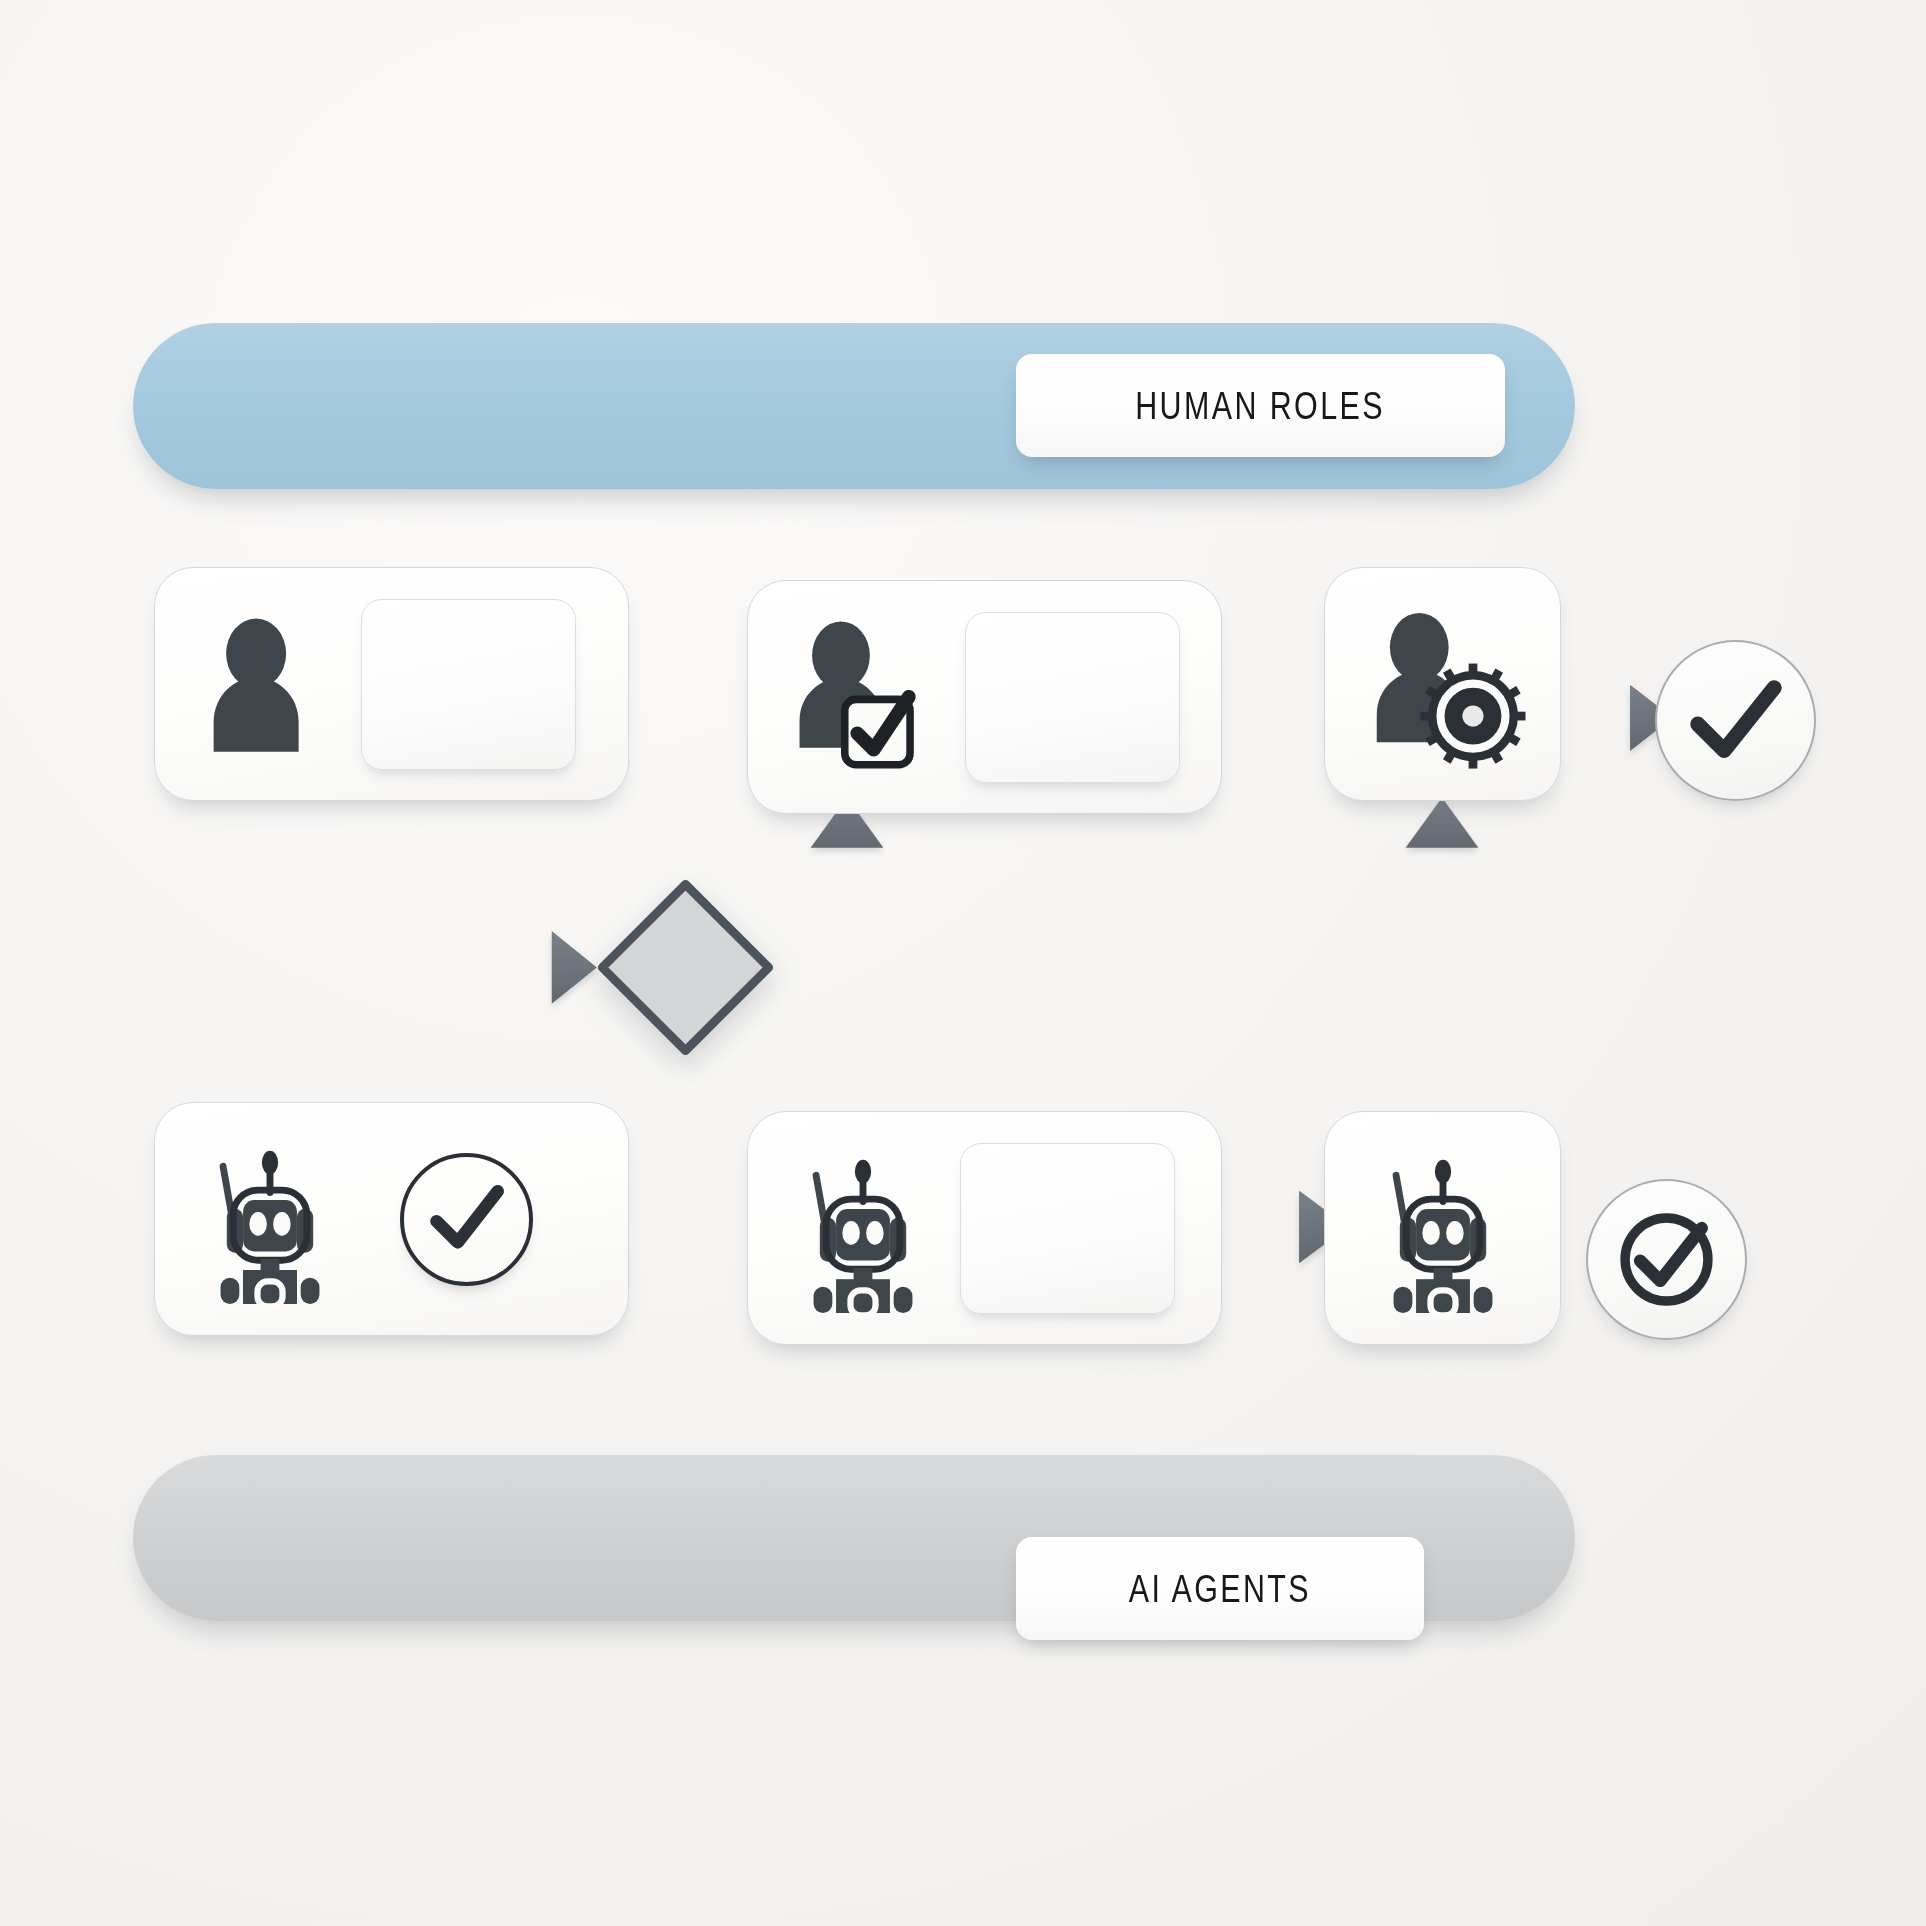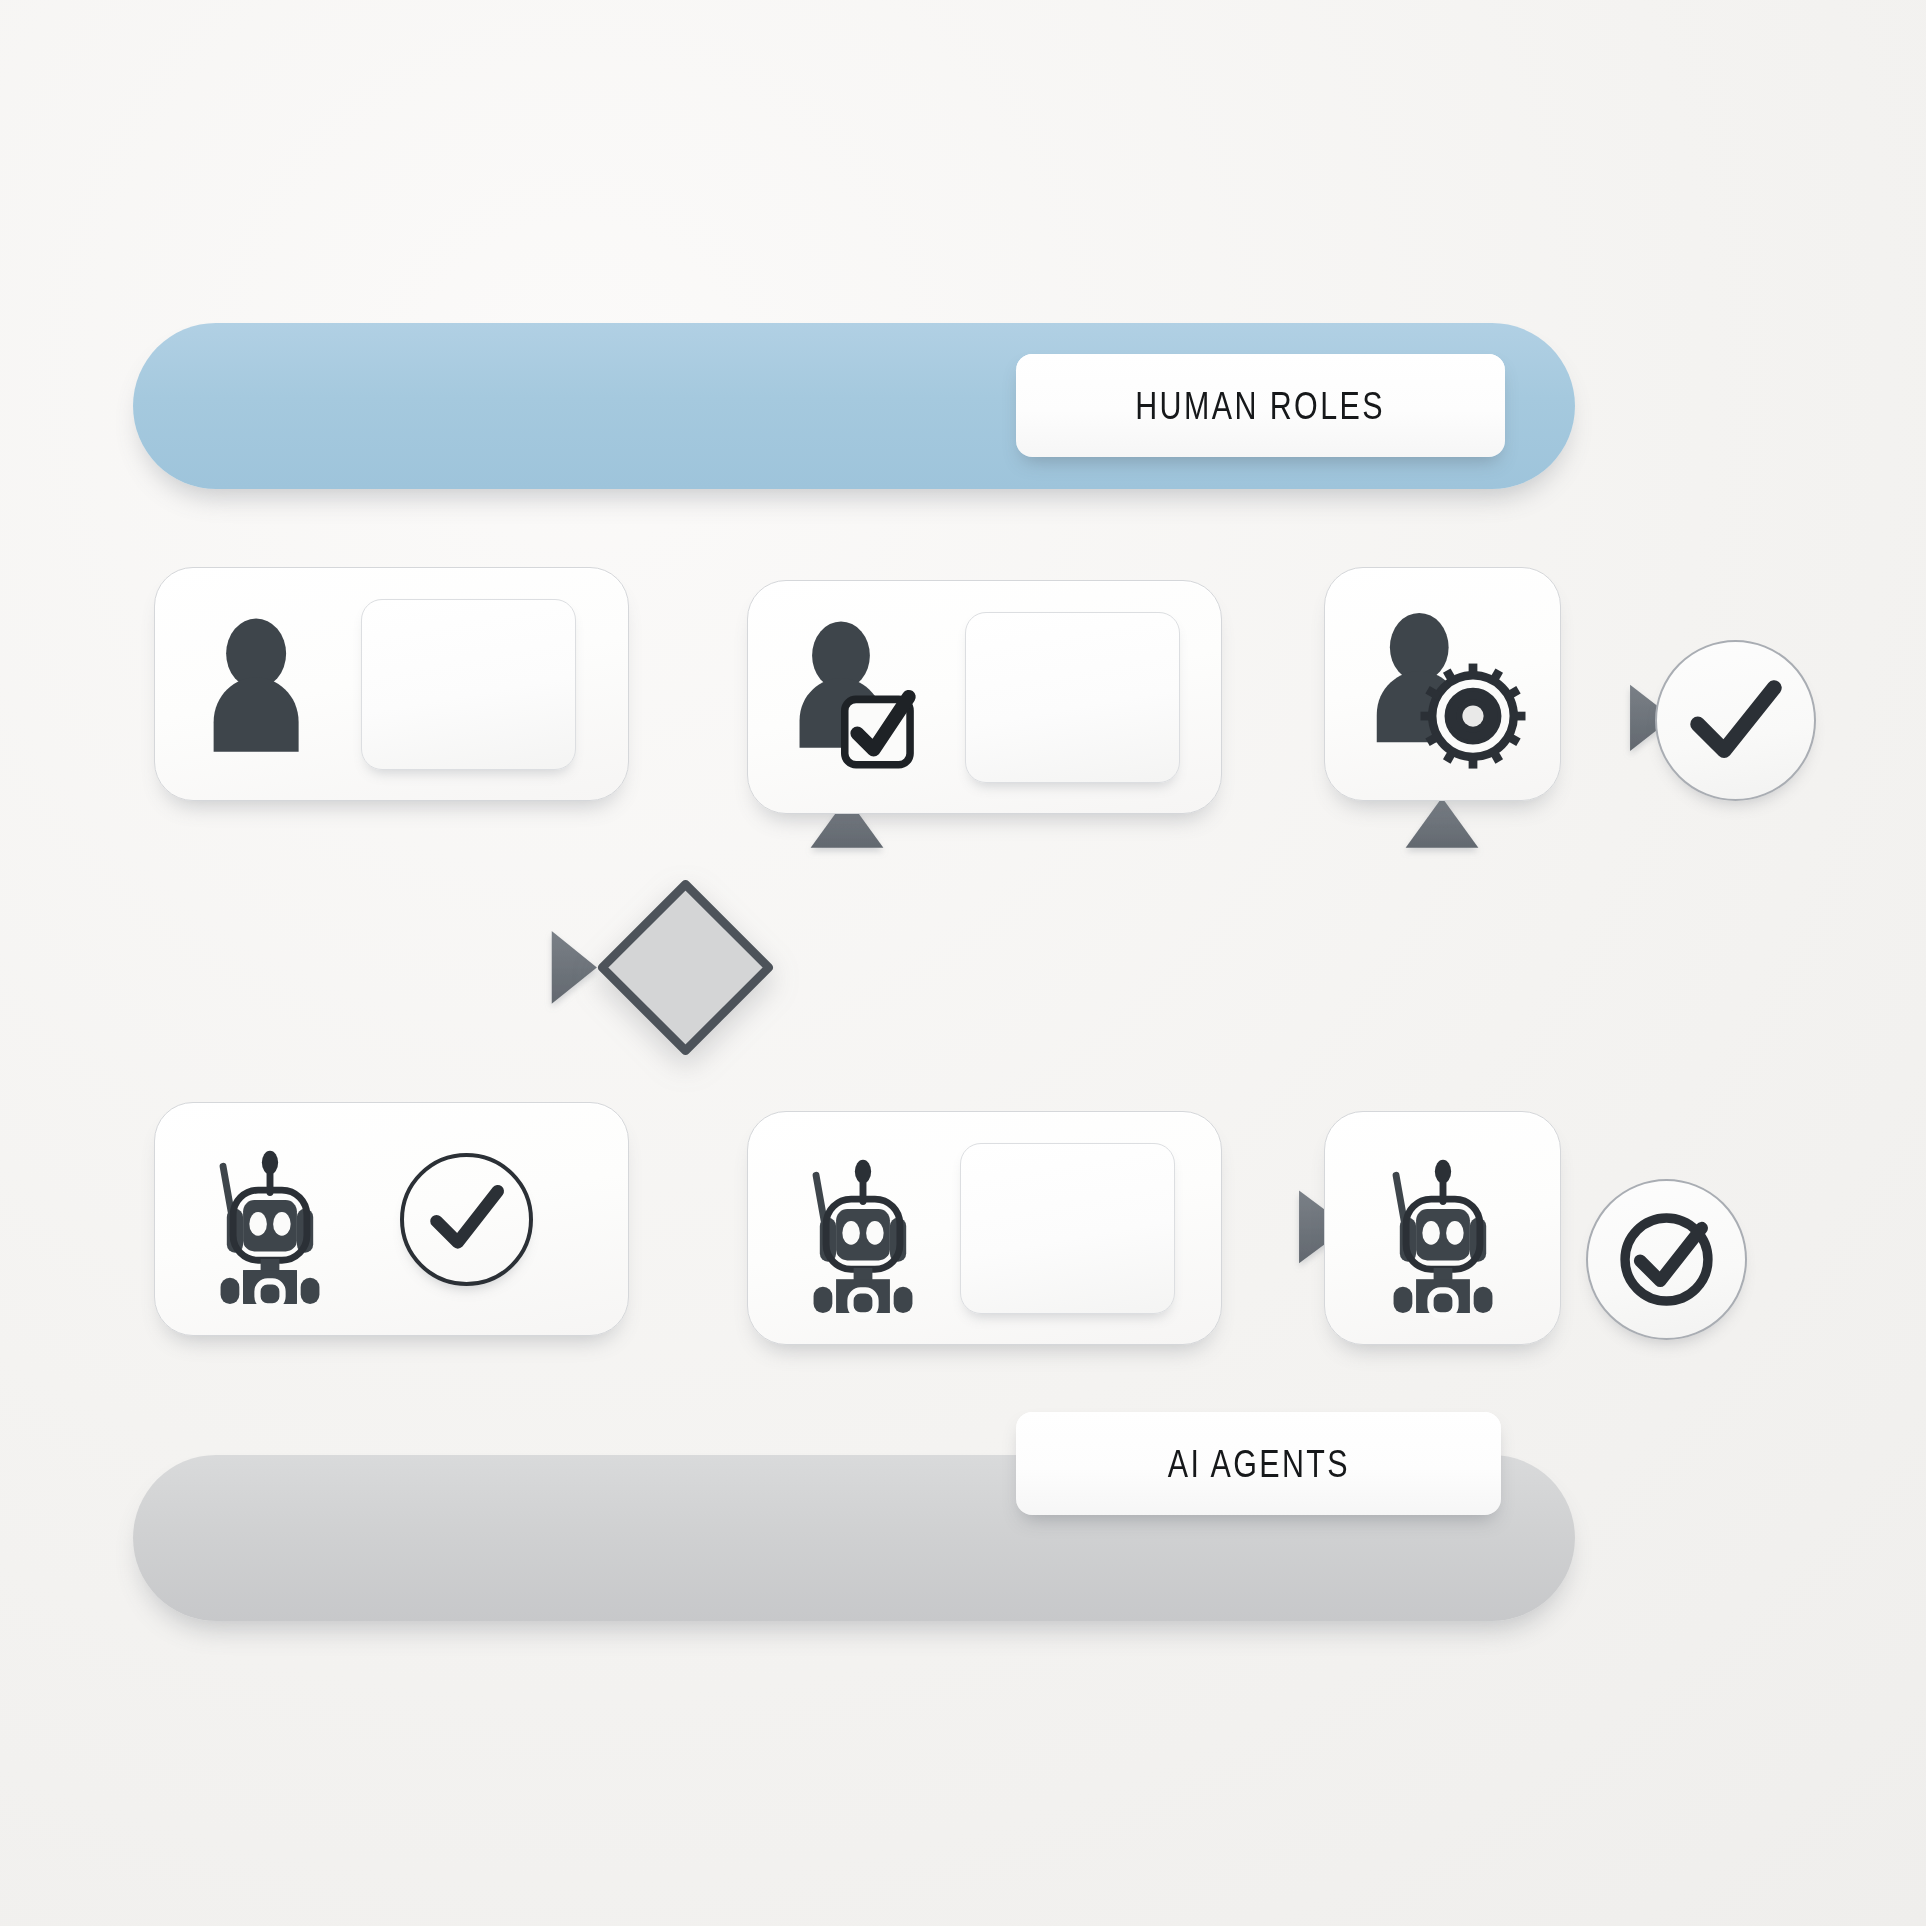--- a/index.html
+++ b/index.html
@@ -34,21 +34,21 @@
   }
   .banner-label{
     position:absolute;
     border-radius:16.3px;
     background:linear-gradient(180deg,#ffffff 0%,#fdfdfd 55%,#f6f6f6 100%);
     box-shadow:0 10px 17.6px -6.3px rgba(80,85,95,.34),
                0 1.3px 0 0 rgba(255,255,255,.9) inset;
     display:flex;align-items:center;justify-content:center;
   }
   .banner-label.human{left:1016px;top:354px;width:489px;height:103px;}
-  .banner-label.agents{left:1016px;top:1412px;width:485px;height:103px;}
+  .banner-label.agents{left:1016px;top:1537px;width:408px;height:103px;}
   .banner-label span{
     font-family:"Liberation Sans", sans-serif;
     font-weight:400;
     font-size:39px;
     letter-spacing:3.1px;
     color:#16181a;
     transform:scaleX(.78);
     transform-origin:center;
     white-space:nowrap;
   }

